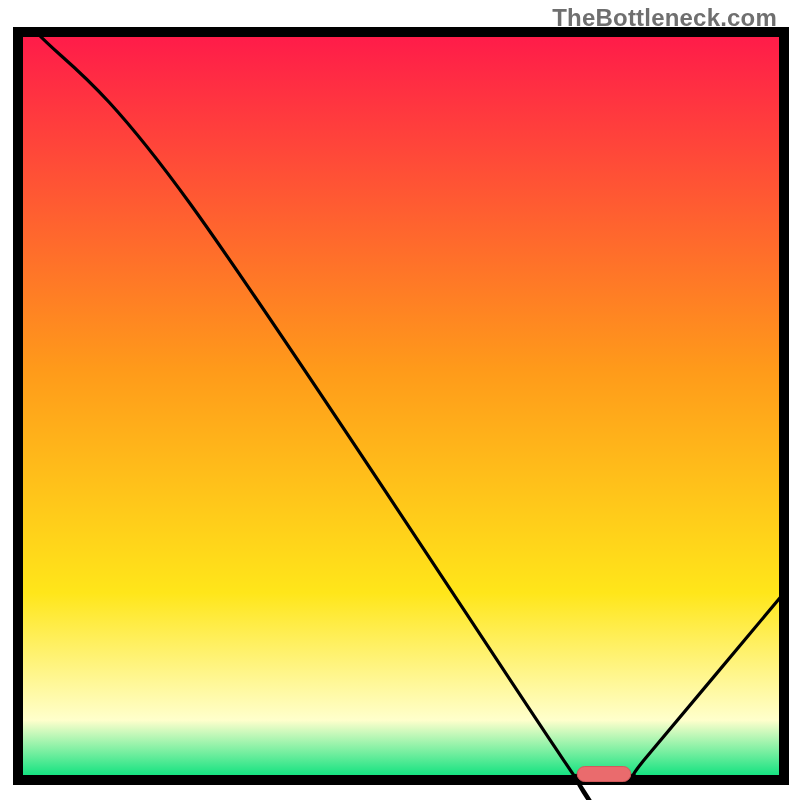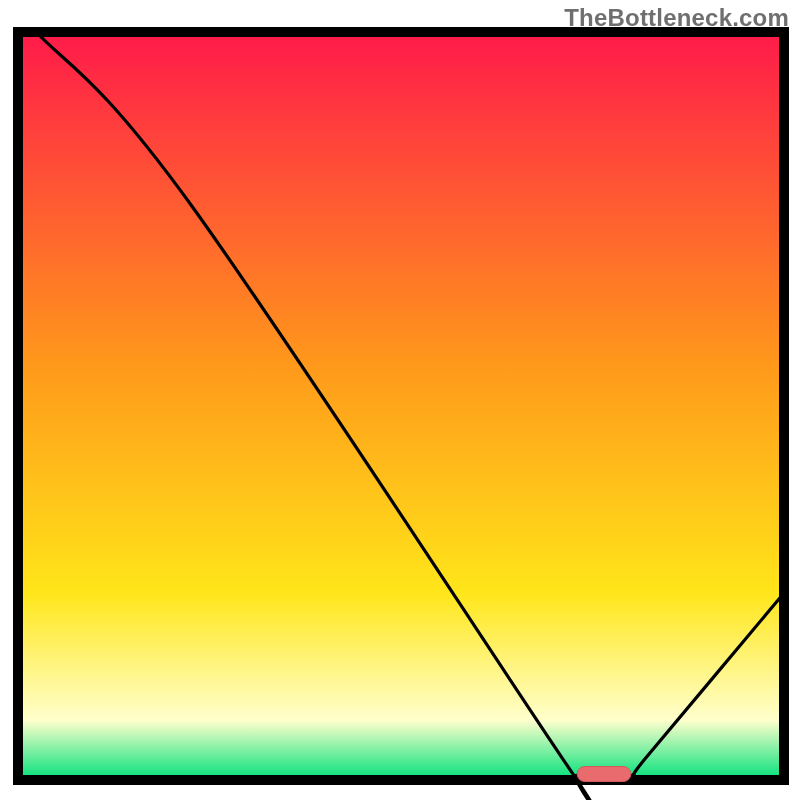--- a/index.html
+++ b/index.html
@@ -11,21 +11,21 @@
     font-family: Arial, Helvetica, sans-serif;
   }
   .wrap {
     position: relative;
     width: 800px;
     height: 800px;
   }
   .watermark {
     position: absolute;
     top: 4px;
-    right: 11px;
+    right: 23px;
     font-size: 24px;
     font-weight: 600;
     color: #6f6f6f;
     letter-spacing: 0.2px;
   }
   svg {
     position: absolute;
     top: 0;
     left: 0;
   }

